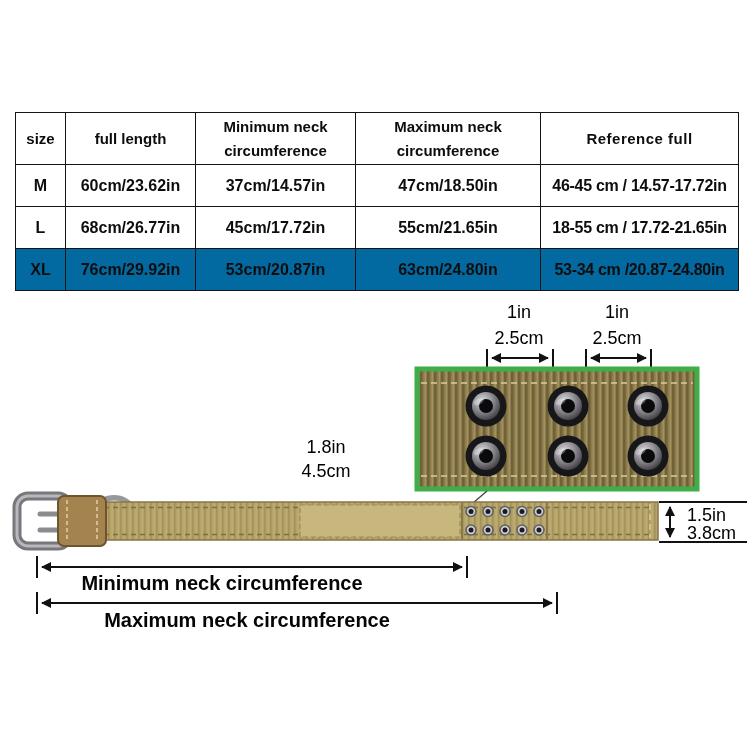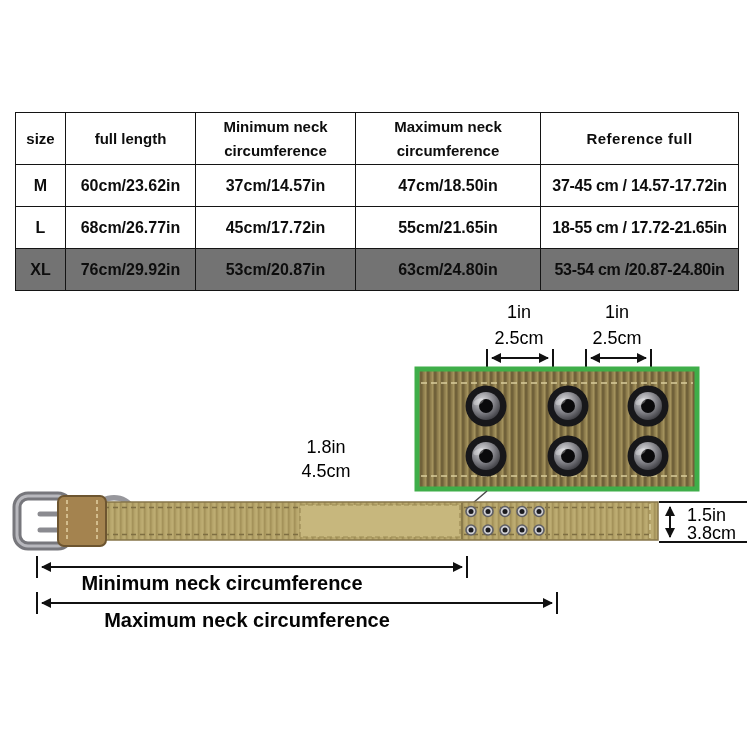--- a/index.html
+++ b/index.html
@@ -51,35 +51,35 @@
         <th>Maximum neck circumference</th>
         <th class="th-ref">Reference full</th>
       </tr>
     </thead>
     <tbody>
       <tr>
         <td class="cell-size">M</td>
         <td>60cm/23.62in</td>
         <td>37cm/14.57in</td>
         <td>47cm/18.50in</td>
-        <td class="cell-ref">37-45 cm / 14.57-17.72in</td>
+        <td class="cell-ref">46-45 cm / 14.57-17.72in</td>
       </tr>
       <tr>
         <td class="cell-size">L</td>
         <td>68cm/26.77in</td>
         <td>45cm/17.72in</td>
         <td>55cm/21.65in</td>
         <td class="cell-ref">18-55 cm / 17.72-21.65in</td>
       </tr>
-      <tr style="background: #737373;">
+      <tr style="background: #0369a1;">
         <td class="cell-size">XL</td>
         <td>76cm/29.92in</td>
         <td>53cm/20.87in</td>
         <td>63cm/24.80in</td>
-        <td class="cell-ref">53-54 cm /20.87-24.80in</td>
+        <td class="cell-ref">53-34 cm /20.87-24.80in</td>
       </tr>
     </tbody>
   </table>
 
   <svg class="diagram-svg" width="750" height="460" viewBox="0 0 750 460">
     <defs>
       <marker id="ah" viewBox="0 0 10 10" refX="9" refY="5" markerWidth="6" markerHeight="5" orient="auto-start-reverse">
         <path d="M0,0 L10,5 L0,10 Z" fill="#111"></path>
       </marker>
       <pattern id="webbing" width="7" height="10" patternUnits="userSpaceOnUse">

